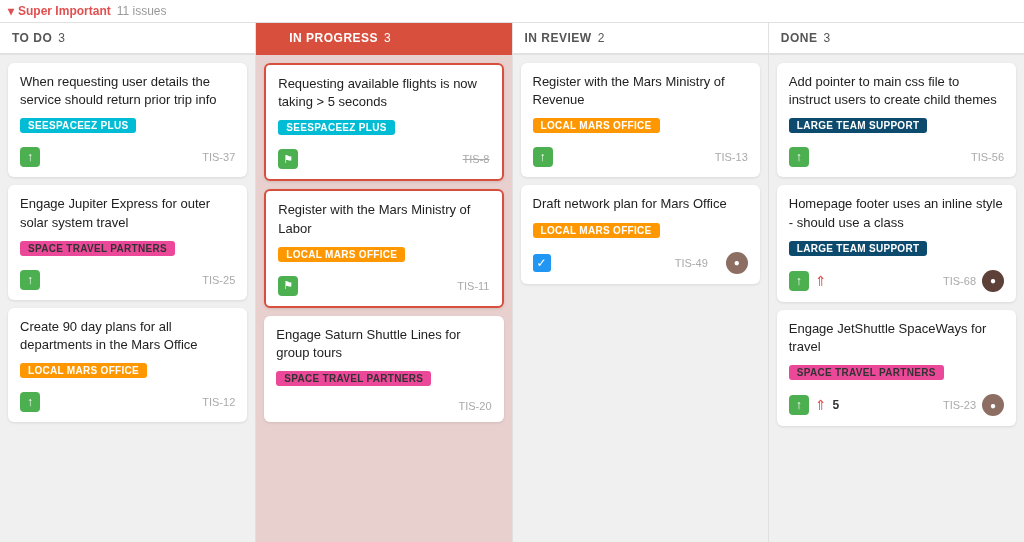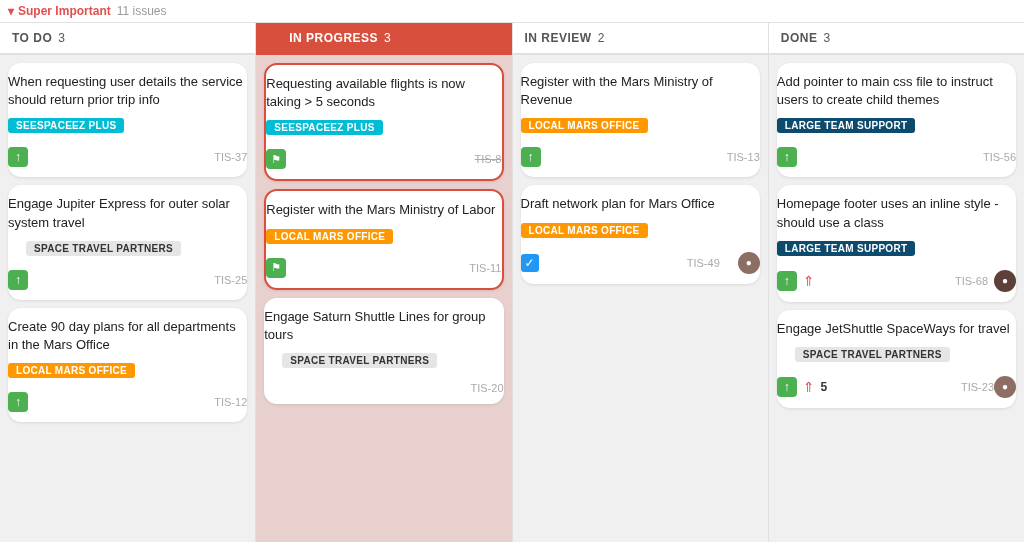--- a/index.html
+++ b/index.html
@@ -78,22 +78,22 @@
       background: #f0f0f0;
       display: flex;
       flex-direction: column;
       gap: 8px;
     }
     .col-body.in-progress-bg {
       background: #e8d0ce;
     }
     .card {
       background: #fff;
-      border-radius: 13px;
-      padding: 10px 0;
+      border-radius: 6px;
+      padding: 10px 12px;
       box-shadow: 0 1px 3px rgba(0,0,0,0.1);
       cursor: pointer;
     }
     .card.highlighted {
       border: 2px solid #d94f3d;
     }
     .card-title {
       font-size: 13px;
       font-weight: 400;
       color: #222;
@@ -105,21 +105,21 @@
       padding: 2px 8px;
       border-radius: 3px;
       font-size: 10px;
       font-weight: 700;
       letter-spacing: 0.3px;
       margin-bottom: 8px;
     }
     .tag.cyan { background: #00bcd4; color: #fff; }
     .tag.orange { background: #ff9800; color: #fff; }
     .tag.purple { background: #0c4a6e; color: #fff; }
-    .tag.yellow { background: #e5e5e5; color: #333; margin-left: 18px; }
+    .tag.yellow { background: #ec4899; color: #333; }
     .card-footer {
       display: flex;
       align-items: center;
       justify-content: space-between;
       margin-top: 6px;
     }
     .card-footer .left {
       display: flex;
       align-items: center;
       gap: 6px;
@@ -310,21 +310,21 @@
                 <span class="card-id">TIS-68</span>
                 <div class="avatar dark">●</div>
               </div>
             </div></div>
           <div class="card"><div class="card-title">Engage JetShuttle SpaceWays for travel</div><div class="tag yellow">SPACE TRAVEL PARTNERS</div><div class="card-footer">
               <div class="left">
                 <div class="up-arrow-btn">↑</div>
                 <span class="double-up-arrow">⇑</span>
                 <span class="badge-count">5</span>
               </div>
-              <div style="display: flex; align-items: center; ">
+              <div style="display: flex; align-items: center; gap: 6px;">
                 <span class="card-id">TIS-23</span>
                 <div class="avatar brown">●</div>
               </div>
             </div></div>
         </div>
       </div>
     </div>
 </div>
 
 </body></html>

